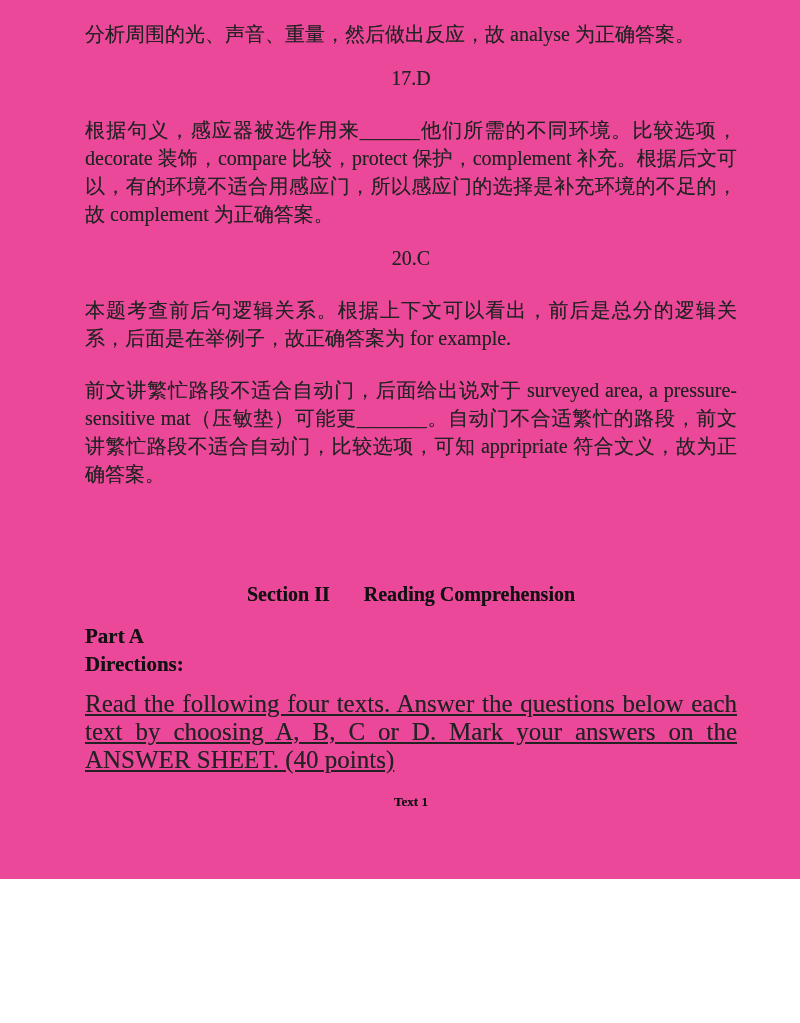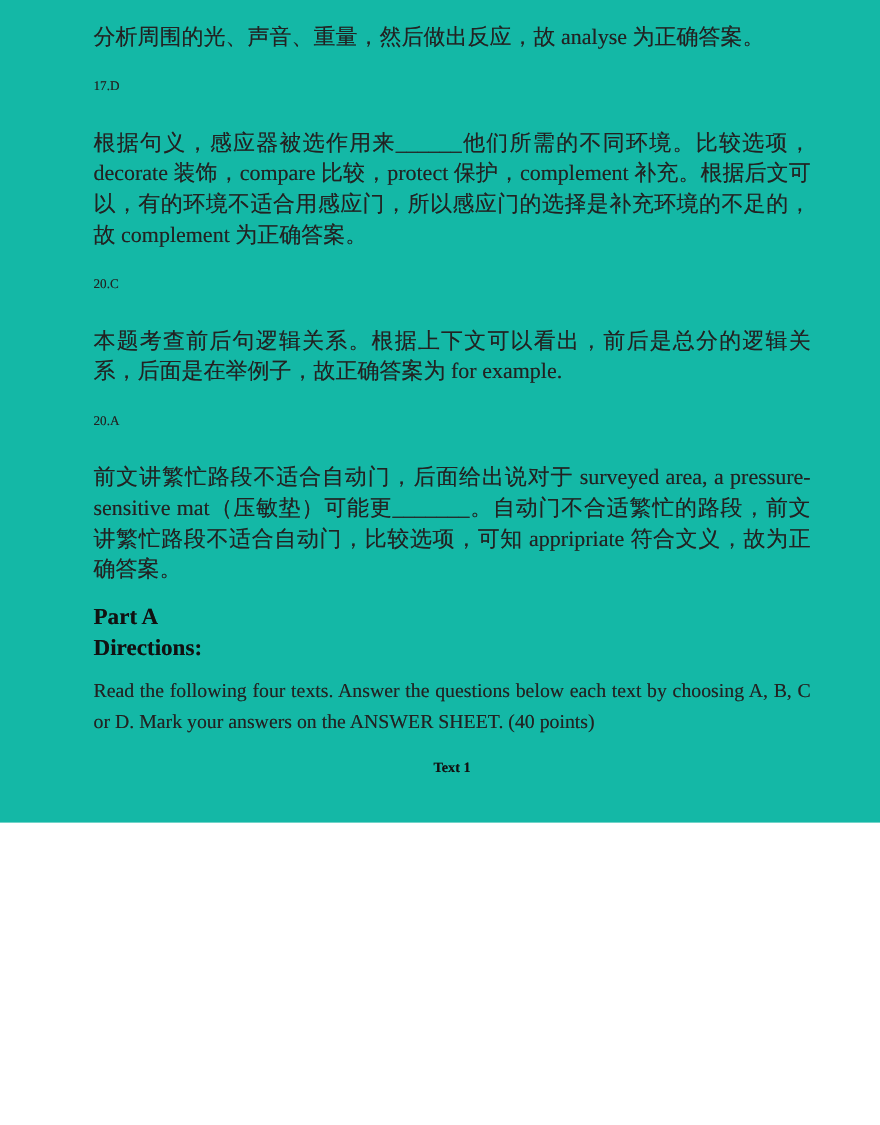--- a/index.html
+++ b/index.html
@@ -3,43 +3,44 @@
 <meta charset="utf-8">
 <style>
   html, body {
     margin: 0;
     padding: 0;
     background: #ffffff;
   }
   .page {
     position: relative;
     width: 800px;
-    height: 748px;
-    background: #14b8a6;
+    height: 879px;
+    background: #ec4899;
     font-family: "Liberation Serif", "DejaVu Serif", serif;
     color: #222222;
     overflow: hidden;
   }
   .content {
     position: absolute;
     left: 85px;
     top: 20px;
     width: 652px;
   }
   .body-line {
     font-size: 20px;
     line-height: 28px;
     text-align: justify;
     text-shadow: 0 0 0.6px rgba(40,40,40,0.55);
   }
   .answer-number {
-    font-size: 12px;
+    font-size: 20px;
     line-height: 28px;
     margin-top: 16px;
     text-shadow: 0 0 0.6px rgba(40,40,40,0.55);
+    text-align: center;
   }
   .answer-para {
     font-size: 20px;
     line-height: 28px;
     margin-top: 24px;
     text-align: justify;
     text-shadow: 0 0 0.6px rgba(40,40,40,0.55);
   }
   .section-header {
     margin-top: 92px;
@@ -58,24 +59,25 @@
     margin-top: 14px;
     font-size: 21px;
     line-height: 28px;
     font-weight: bold;
     color: #111111;
     text-shadow: 0 0 0.6px rgba(20,20,20,0.6);
   }
   .directions-label { margin-top: 0; }
   .directions-para {
     margin-top: 12px;
-    font-size: 18px;
+    font-size: 25px;
     line-height: 28px;
     text-align: justify;
     text-shadow: 0 0 0.6px rgba(40,40,40,0.55);
+    text-decoration: underline;
   }
   .text-title {
     margin-top: 14px;
     font-size: 13px;
     line-height: 28px;
     font-weight: bold;
     text-align: center;
     color: #111111;
     text-shadow: 0 0 0.6px rgba(20,20,20,0.6);
   }
@@ -93,24 +95,26 @@
       <div class="answer-para">根据句义，感应器被选作用来______他们所需的不同环境。比较选项，decorate 装饰，compare 比较，protect 保护，complement 补充。根据后文可以，有的环境不适合用感应门，所以感应门的选择是补充环境的不足的，故 complement 为正确答案。</div>
     </div>
 
     <div>
       <div class="answer-number">20.C</div>
       <div class="answer-para">本题考查前后句逻辑关系。根据上下文可以看出，前后是总分的逻辑关系，后面是在举例子，故正确答案为 for example.</div>
     </div>
 
 
     <div>
-      <div class="answer-number">20.A</div>
       <div class="answer-para">前文讲繁忙路段不适合自动门，后面给出说对于 surveyed area, a pressure-sensitive mat（压敏垫）可能更_______。自动门不合适繁忙的路段，前文讲繁忙路段不适合自动门，比较选项，可知 appripriate 符合文义，故为正确答案。</div>
     </div>
 
+    <div class="section-header">
+      <span>Section II</span><span class="gap"></span><span>Reading Comprehension</span>
+    </div>
 
     <div class="part-label">Part A</div>
 
     <div class="directions-label">Directions:</div>
 
     <div class="directions-para">Read the following four texts. Answer the questions below each text by choosing A, B, C or D. Mark your answers on the ANSWER SHEET. (40 points)</div>
 
     <div class="text-title">Text 1</div>
 
   </div>

